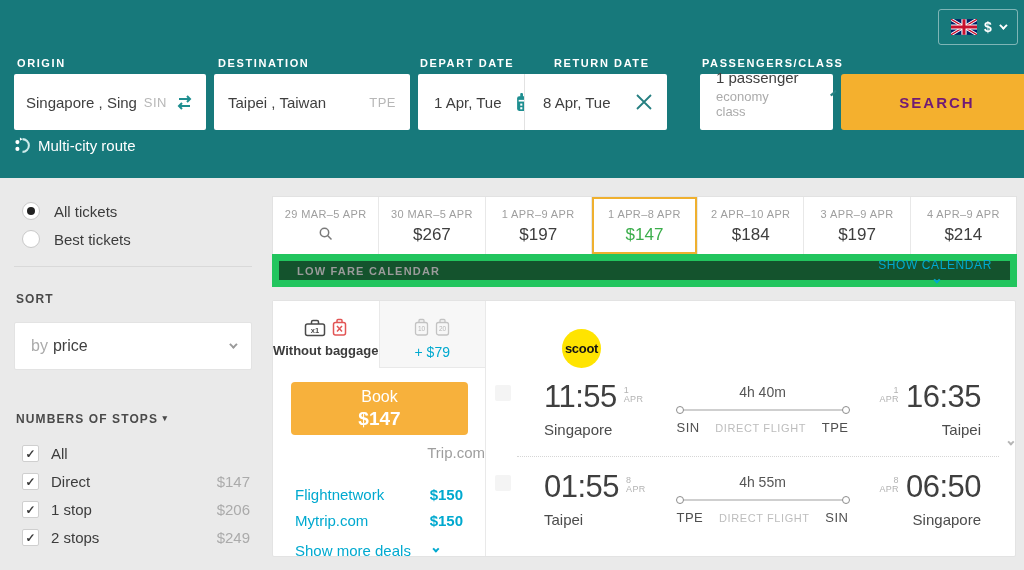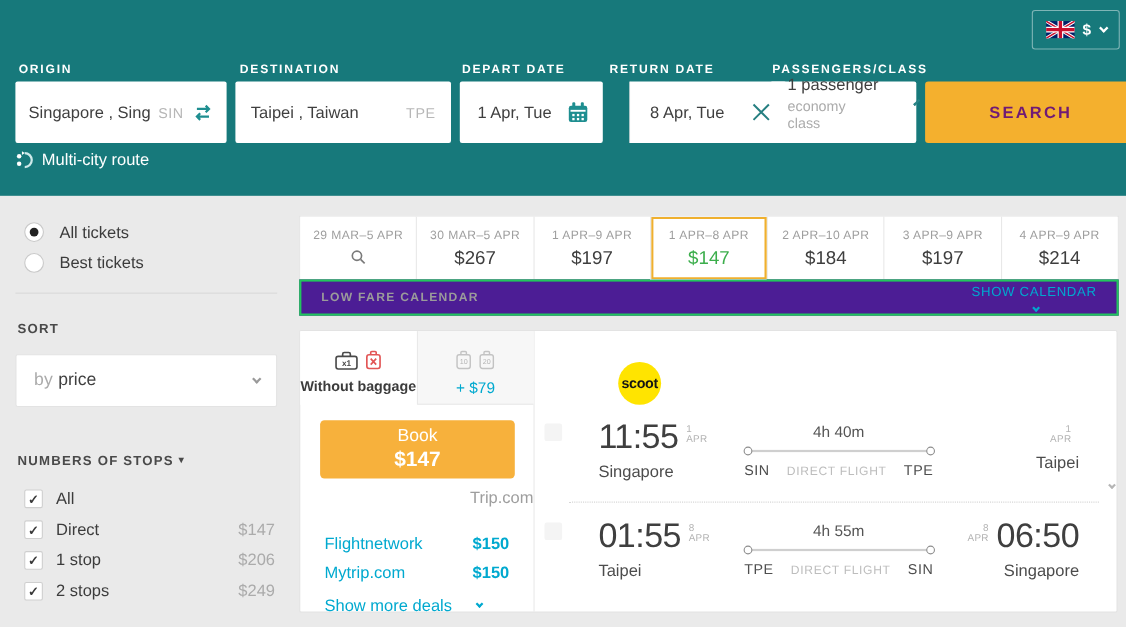--- a/index.html
+++ b/index.html
@@ -40,21 +40,21 @@
   .chk-row .cprice { margin-left:auto; font-size:15px; color:#ababab; }
   
   .tabs { position:absolute; left:272px; top:196px; width:745px; height:58px; display:flex; background:#fff; border:1px solid #e2e2e2; border-bottom:none; }
   .dtab { flex:1; border-left:1px solid #e8e8e8; display:flex; flex-direction:column; align-items:center; padding-top:11px; cursor:pointer; background:#fff; }
   .dtab:first-child { border-left:none; }
   .dtab .rng { font-size:11px; color:#9e9e9e; letter-spacing:.4px; white-space:nowrap; }
   .dtab .prc { font-size:17px; color:#3e3e3e; margin-top:5px; }
   .dtab.sel { box-shadow: inset 0 0 0 2px #efb02f; position:relative; z-index:2; }
   .dtab.sel .prc { color:#3cae4c; }
   
-  .calbar { position:absolute; left:272px; top:254px; width:745px; height:33px; background:#4c1d95; border:2px solid #22c55e; display:flex; align-items:center; justify-content:space-between; padding:0 18px;gap:23px; }
+  .calbar { position:absolute; left:272px; top:254px; width:745px; height:33px; background:#14532d; border:7px solid #22c55e; display:flex; align-items:center; justify-content:space-between; padding:0 18px;gap:23px; }
   .calbar .lft { font-size:11px; font-weight:bold; letter-spacing:1.2px; color:#9b9b9b; }
   .calbar .rgt { font-size:12px; font-weight:normal; letter-spacing:.6px; color:#00a9cf; display:flex; align-items:center; gap:7px; cursor:pointer;flex-direction:column; }
   .calbar .rgt .chev { width:5px; height:5px; }
   
   .card { position:absolute; left:272px; top:300px; width:744px; height:257px; background:#fff; border:1px solid #e3e3e3; border-radius:2px; }
   .leftcol { position:absolute; left:0; top:0; width:213px; height:100%; border-right:1px solid #e9e9e9; }
   .bagtabs { display:flex; height:67px; }
   .bagtab { flex:1; display:flex; flex-direction:column; align-items:center; padding-top:10px; cursor:pointer; }
   .bagtab.active { background:#fff; border-right:1px solid #e9e9e9; }
   .bagtab.alt { background:#f7f7f7; border-bottom:1px solid #e9e9e9; }
@@ -148,21 +148,21 @@
         <rect x="5" y="11" width="2" height="2"></rect>
           <rect x="9" y="11" width="2" height="2"></rect>
           <rect x="13" y="11" width="2" height="2"></rect>
         <rect x="5" y="14.5" width="2" height="2"></rect>
           <rect x="9" y="14.5" width="2" height="2"></rect>
           <rect x="13" y="14.5" width="2" height="2"></rect>
       </g>
     </svg>
   </div>
 
-  <div class="field" style="left:572px; width:143px; padding:0 14px 0 18px; border-left:1px solid #e2e2e2; border-radius:0 2px 2px 0;">
+  <div class="field" style="left:524px; width:143px; padding:0 14px 0 18px; border-left:1px solid #e2e2e2; border-radius:0 2px 2px 0;">
     <span class="val">8 Apr, Tue</span>
     <svg width="18" height="18" viewBox="0 0 18 18" style="margin-left:auto; flex:none;">
       <path d="M2,2 L16,16 M16,2 L2,16" stroke="#267f81" stroke-width="1.8" fill="none"></path>
     </svg>
   </div>
 
   <div class="field" style="left:700px; width:133px; padding:0 12px 16px 16px;gap:32px;">
     <div>
       <div class="val">1 passenger</div>
       <div style="font-size:13px; color:#ababab; margin-top:3px;">economy class</div>
@@ -355,20 +355,21 @@
           <span class="cnote">DIRECT FLIGHT</span>
           <span class="ccode">TPE</span>
         </div>
       </div>
       <div class="tblock arr">
         <div class="timerow">
           <span class="stack arr">
             <span>1</span>
             <span>APR</span>
           </span>
+          <span class="time">16:35</span>
         </div>
         <div class="city">Taipei</div>
       </div>
     </div>
 
     <div class="dotted"></div>
 
     <div class="ph-square ph2"></div>
     <div class="leg leg2">
       <div class="tblock">

